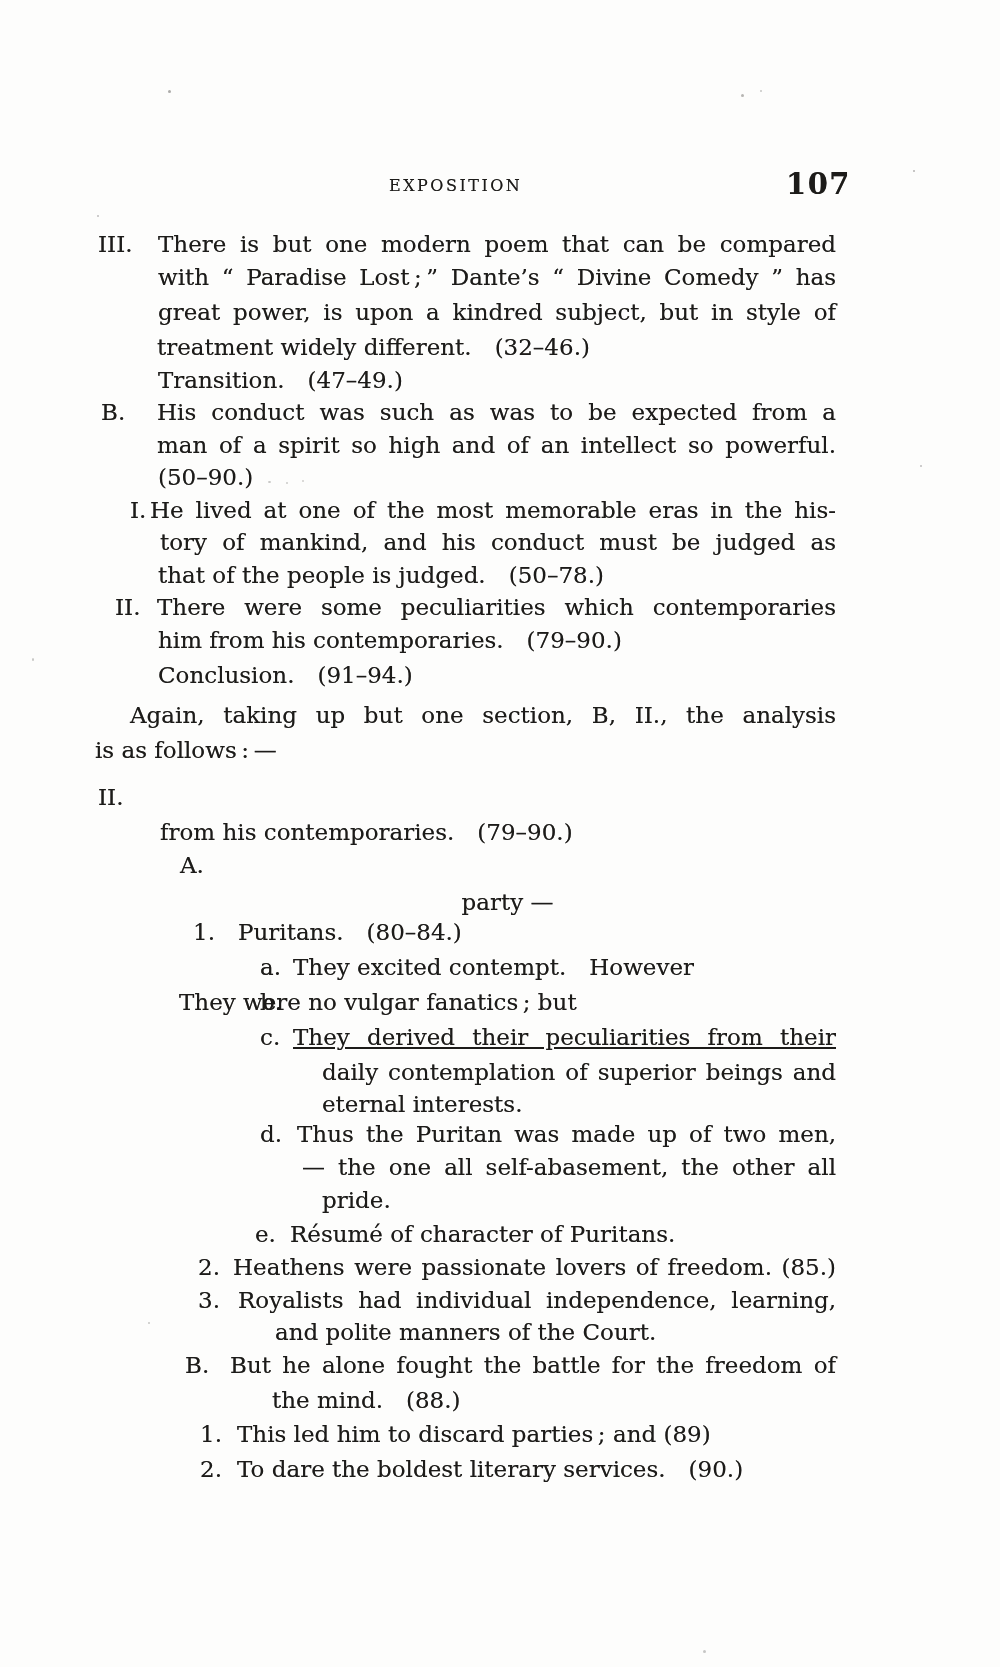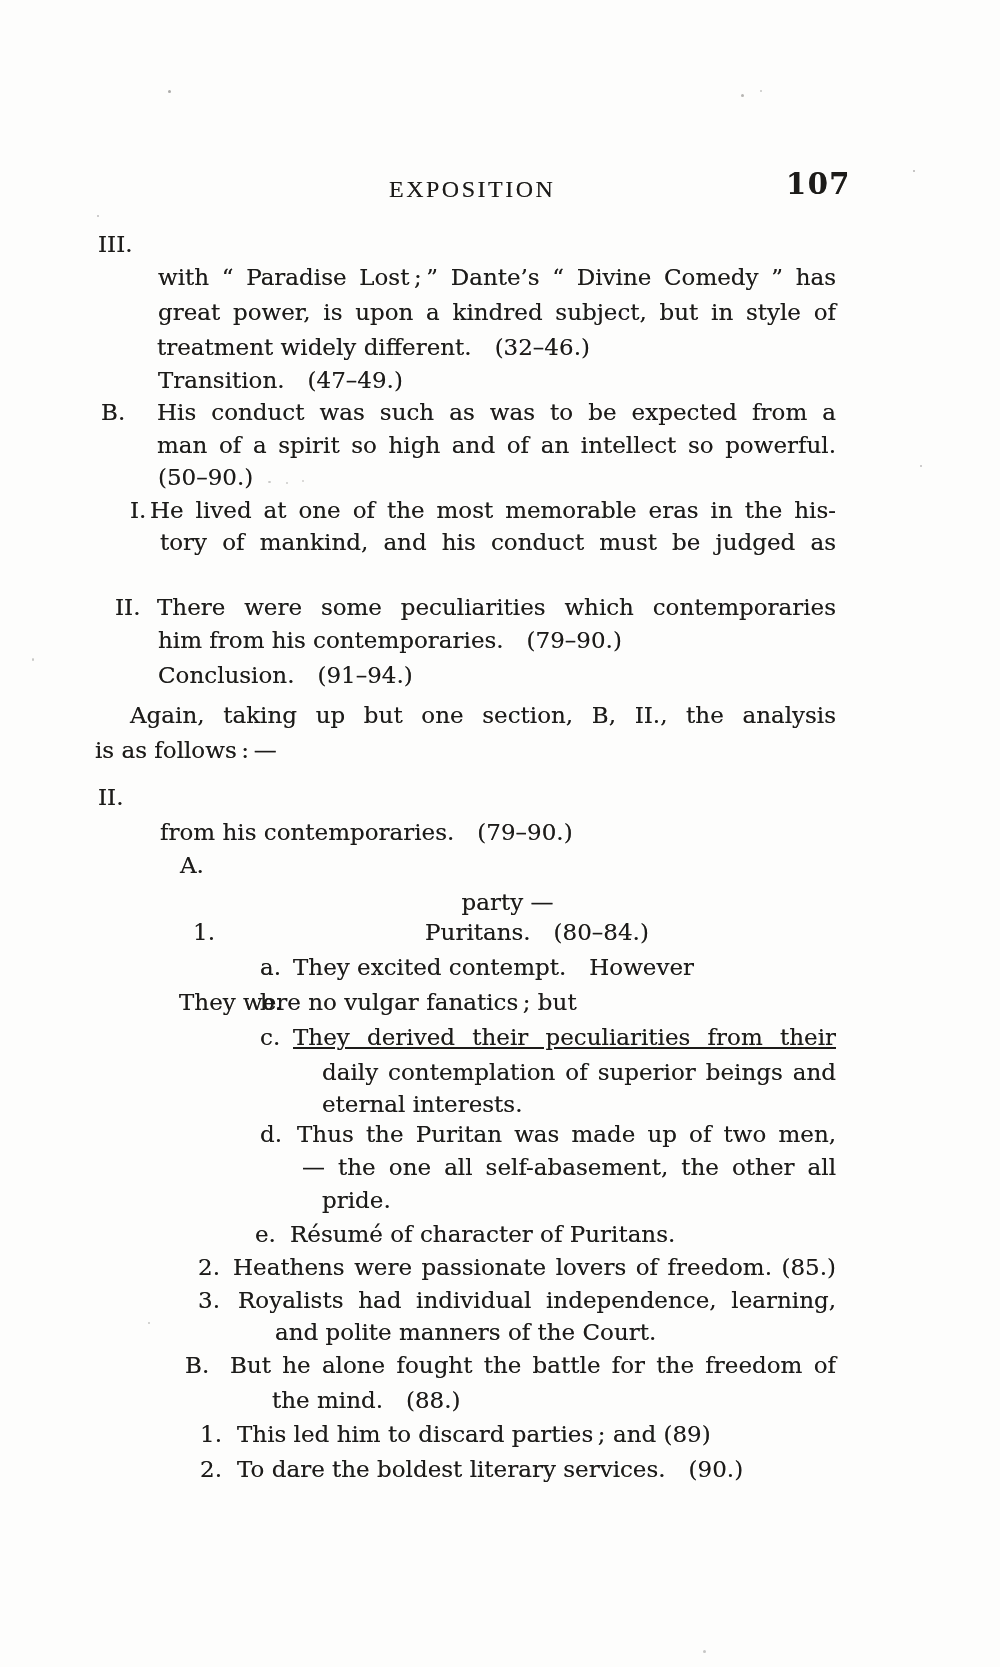--- a/index.html
+++ b/index.html
@@ -11,24 +11,23 @@
     background: #fdfdfc;
     overflow: hidden;
     color: #1c1b19;
     font-family: "DejaVu Serif", "Liberation Serif", serif;
     text-shadow: 0 0 0.5px rgba(20,18,15,0.55);
   }
   .running-title {
     position: absolute;
     left: 389px;
     top: 176px;
-    font-size: 24px;
+    font-size: 16px;
     letter-spacing: 2.5px;
     white-space: pre;
-    font-family: Liberation Serif, serif;
   }
   .page-number {
     position: absolute;
     left: 786px;
     top: 167px;
     font-size: 29px;
     font-weight: bold;
     letter-spacing: 1.5px;
   }
   .text-block {
@@ -67,20 +66,21 @@
 
 <div class="page">
 
   <span class="running-title">EXPOSITION</span>
 
   <span class="page-number">107</span>
 
   <div class="text-block" id="lines-root">
       <div class="line" style="top: 231px;">
         <span class="lbl" style="left: 3px;">III.</span>
+        <span class="txt just" style="margin-left: 63px; width: 678px;">There is but one modern poem that can be compared</span>
       </div>
       <div class="line" style="top: 264px;">
         <span class="txt just" style="margin-left: 63px; width: 678px;">with “ Paradise Lost ; ” Dante’s “ Divine Comedy ” has</span>
       </div>
       <div class="line" style="top: 299px;">
         <span class="txt just" style="margin-left: 63px; width: 678px;">great power, is upon a kindred subject, but in style of</span>
       </div>
       <div class="line" style="top: 334px;">
         <span class="txt" style="margin-left: 62px;">treatment widely different. (32–46.)</span>
       </div>
@@ -97,20 +97,23 @@
       <div class="line" style="top: 464px;">
         <span class="txt" style="margin-left: 63px;">(50–90.)</span>
       </div>
       <div class="line" style="top: 497px;">
         <span class="lbl" style="left: 35px;">I.</span>
         <span class="txt just" style="margin-left: 55px; width: 686px;">He lived at one of the most memorable eras in the his-</span>
       </div>
       <div class="line" style="top: 529px;">
         <span class="txt just" style="margin-left: 65px; width: 676px;">tory of mankind, and his conduct must be judged as</span>
       </div>
+      <div class="line" style="top: 562px;">
+        <span class="txt" style="margin-left: 63px;">that of the people is judged. (50–78.)</span>
+      </div>
       <div class="line" style="top: 594px;">
         <span class="lbl" style="left: 20px;">II.</span>
         <span class="txt just" style="margin-left: 62px; width: 679px;">There were some peculiarities which contemporaries</span>
       </div>
       <div class="line" style="top: 627px;">
         <span class="txt" style="margin-left: 63px;">him from his contemporaries. (79–90.)</span>
       </div>
       <div class="line" style="top: 662px;">
         <span class="txt" style="margin-left: 63px;">Conclusion. (91–94.)</span>
       </div>
@@ -127,21 +130,21 @@
         <span class="txt" style="margin-left: 65px;">from his contemporaries. (79–90.)</span>
       </div>
       <div class="line" style="top: 852px;">
         <span class="lbl" style="left: 85px;">A.</span>
       </div>
       <div class="line" style="top: 889px;">
         <span class="txt" style="margin-left: 84px; text-align: center;">party —</span>
       </div>
       <div class="line" style="top: 919px;">
         <span class="lbl" style="left: 98px;">1.</span>
-        <span class="txt" style="margin-left: 143px; text-align: center;">Puritans. (80–84.)</span>
+        <span class="txt" style="margin-left: 143px;">Puritans. (80–84.)</span>
       </div>
       <div class="line" style="top: 954px;">
         <span class="lbl" style="left: 165px;">a.</span>
         <span class="txt" style="margin-left: 198px;">They excited contempt. However</span>
       </div>
       <div class="line" style="top: 989px;">
         <span class="lbl" style="left: 165px;">b.</span>
         <span class="txt" style="margin-left: 84px;">They were no vulgar fanatics ; but</span>
       </div>
       <div class="line" style="top: 1024px;">

